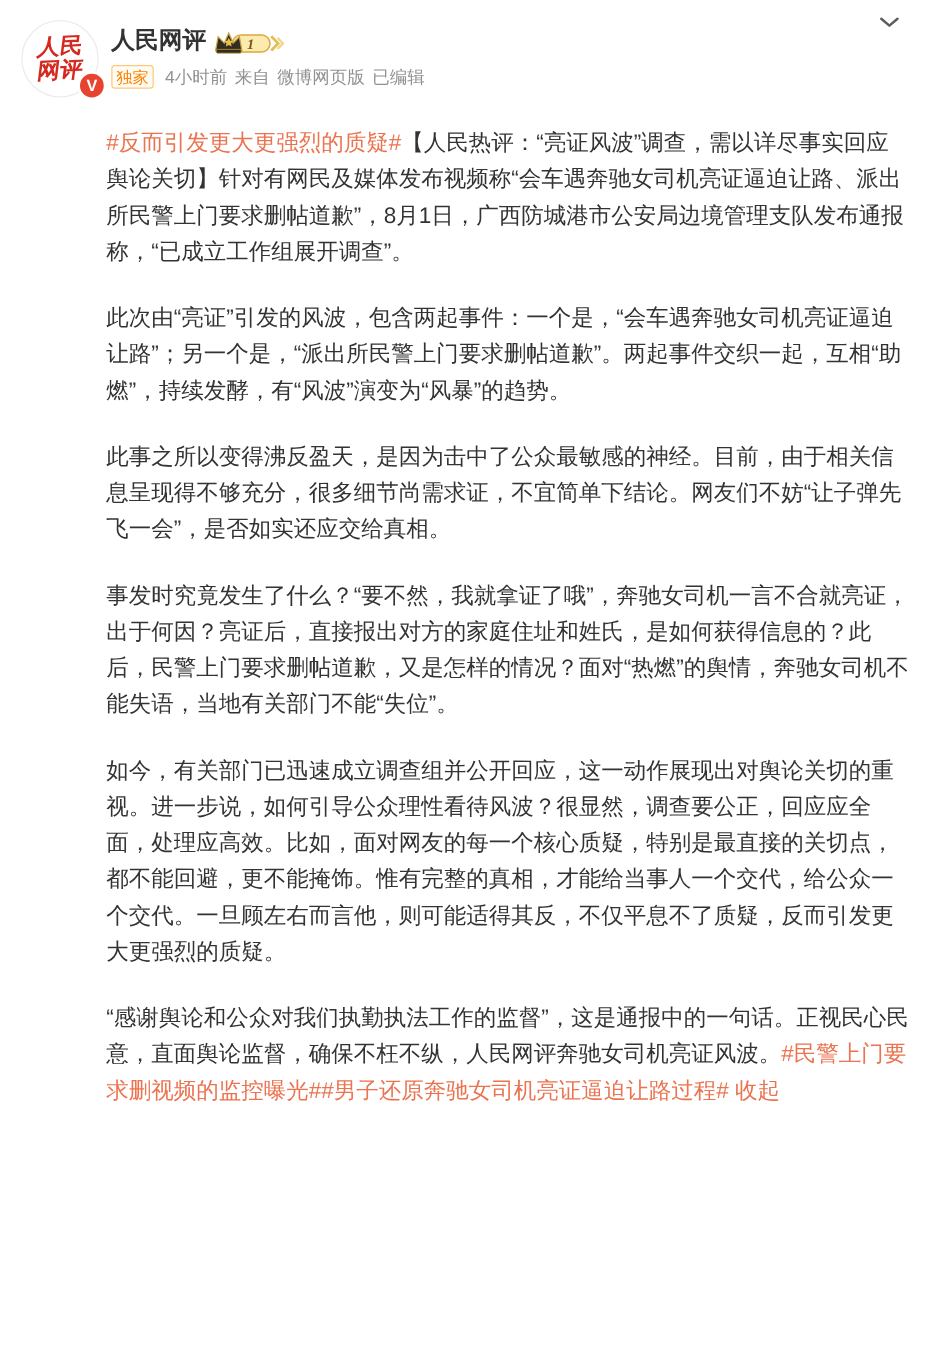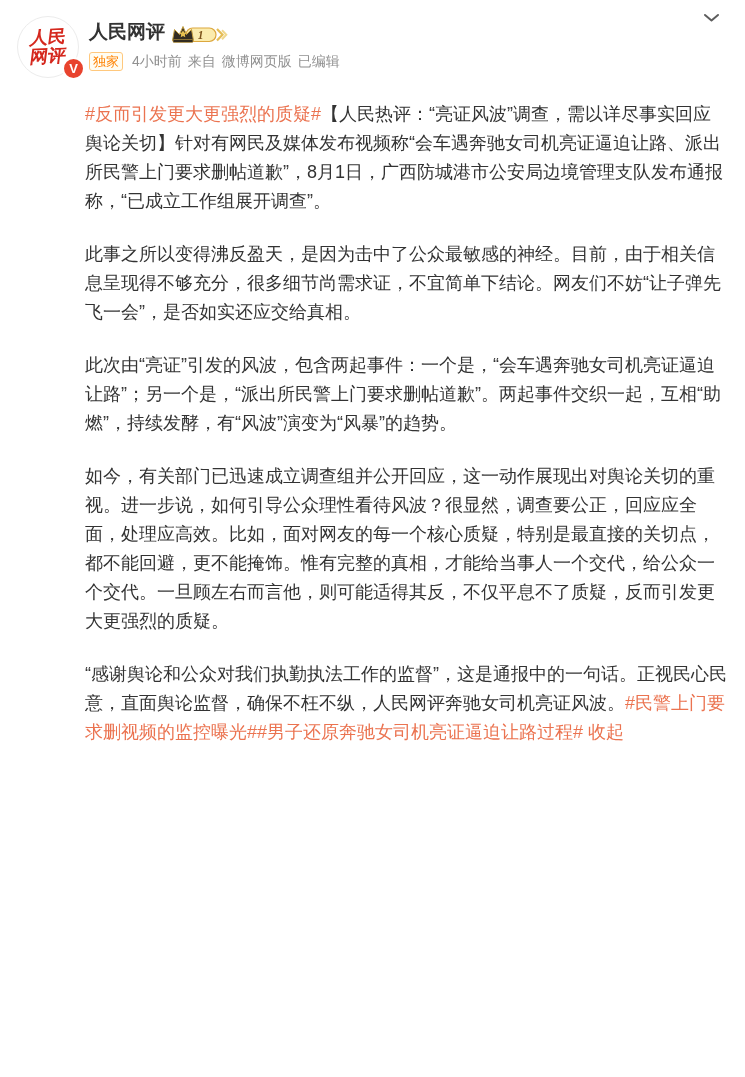--- a/index.html
+++ b/index.html
@@ -78,18 +78,19 @@
 
     <div class="menu-chevron">
       <svg width="17" height="10" viewBox="0 0 17 10">
         <polyline points="2,2 8.5,7.5 15,2" fill="none" stroke="#5d5d5d" stroke-width="2" stroke-linecap="round" stroke-linejoin="round"></polyline>
       </svg>
     </div>
   </div>
 
   <div class="content">
       <p><span class="wb-link">#反而引发更大更强烈的质疑#</span><span>【人民热评：“亮证风波”调查，需以详尽事实回应舆论关切】针对有网民及媒体发布视频称“会车遇奔驰女司机亮证逼迫让路、派出所民警上门要求删帖道歉”，8月1日，广西防城港市公安局边境管理支队发布通报称，“已成立工作组展开调查”。</span></p>
+      <p><span>此次由“亮证”引发的风波，包含两起事件：一个是，“会车遇奔驰女司机亮证逼迫让路”；另一个是，“派出所民警上门要求删帖道歉”。两起事件交织一起，互相“助燃”，持续发酵，有“风波”演变为“风暴”的趋势。</span></p>
       <p><span>此事之所以变得沸反盈天，是因为击中了公众最敏感的神经。目前，由于相关信息呈现得不够充分，很多细节尚需求证，不宜简单下结论。网友们不妨“让子弹先飞一会”，是否如实还应交给真相。</span></p>
-      <p><span>此次由“亮证”引发的风波，包含两起事件：一个是，“会车遇奔驰女司机亮证逼迫让路”；另一个是，“派出所民警上门要求删帖道歉”。两起事件交织一起，互相“助燃”，持续发酵，有“风波”演变为“风暴”的趋势。</span></p>
+      <p><span>事发时究竟发生了什么？“要不然，我就拿证了哦”，奔驰女司机一言不合就亮证，出于何因？亮证后，直接报出对方的家庭住址和姓氏，是如何获得信息的？此后，民警上门要求删帖道歉，又是怎样的情况？面对“热燃”的舆情，奔驰女司机不能失语，当地有关部门不能“失位”。</span></p>
       <p><span>如今，有关部门已迅速成立调查组并公开回应，这一动作展现出对舆论关切的重视。进一步说，如何引导公众理性看待风波？很显然，调查要公正，回应应全面，处理应高效。比如，面对网友的每一个核心质疑，特别是最直接的关切点，都不能回避，更不能掩饰。惟有完整的真相，才能给当事人一个交代，给公众一个交代。一旦顾左右而言他，则可能适得其反，不仅平息不了质疑，反而引发更大更强烈的质疑。</span></p>
       <p><span>“感谢舆论和公众对我们执勤执法工作的监督”，这是通报中的一句话。正视民心民意，直面舆论监督，确保不枉不纵，人民网评奔驰女司机亮证风波。</span><span class="wb-link">#民警上门要求删视频的监控曝光#</span><span class="wb-link">#男子还原奔驰女司机亮证逼迫让路过程#</span><span> </span><span class="wb-link">收起</span></p>
     </div>
 </div>
 
 </body></html>

